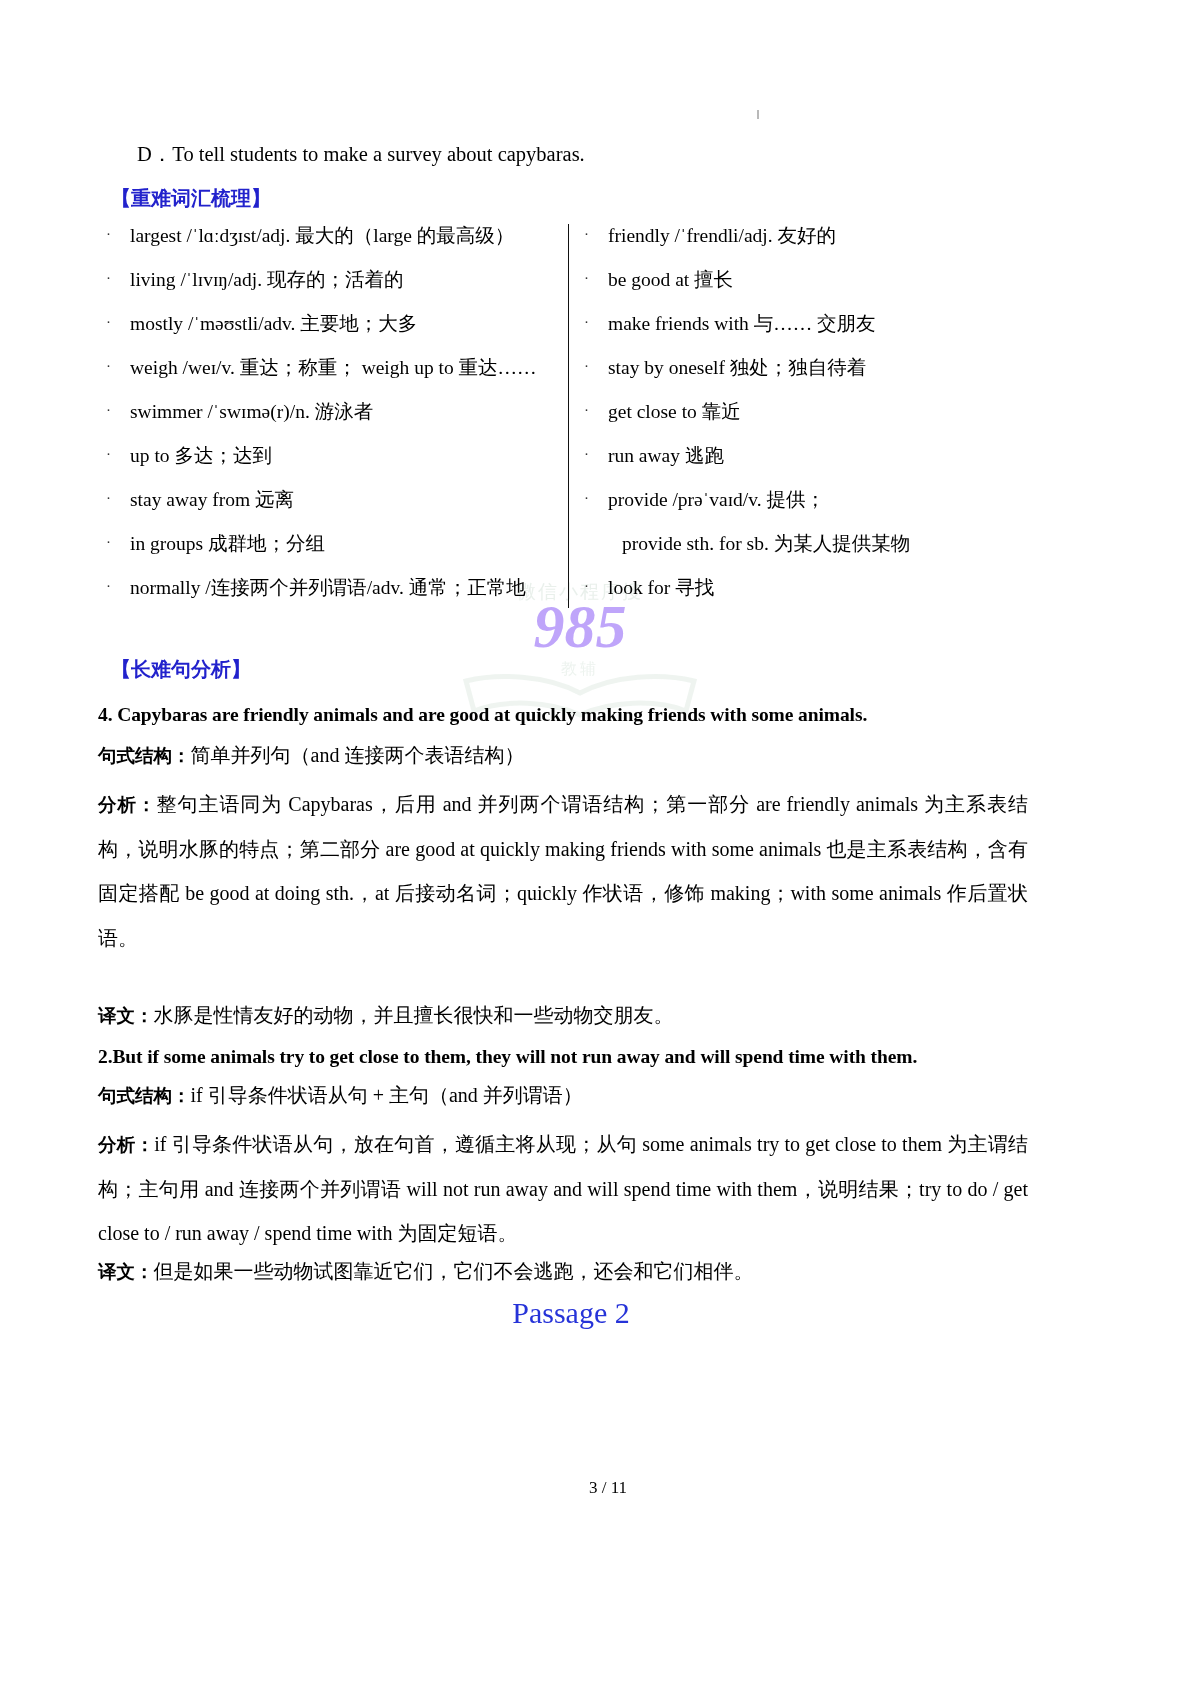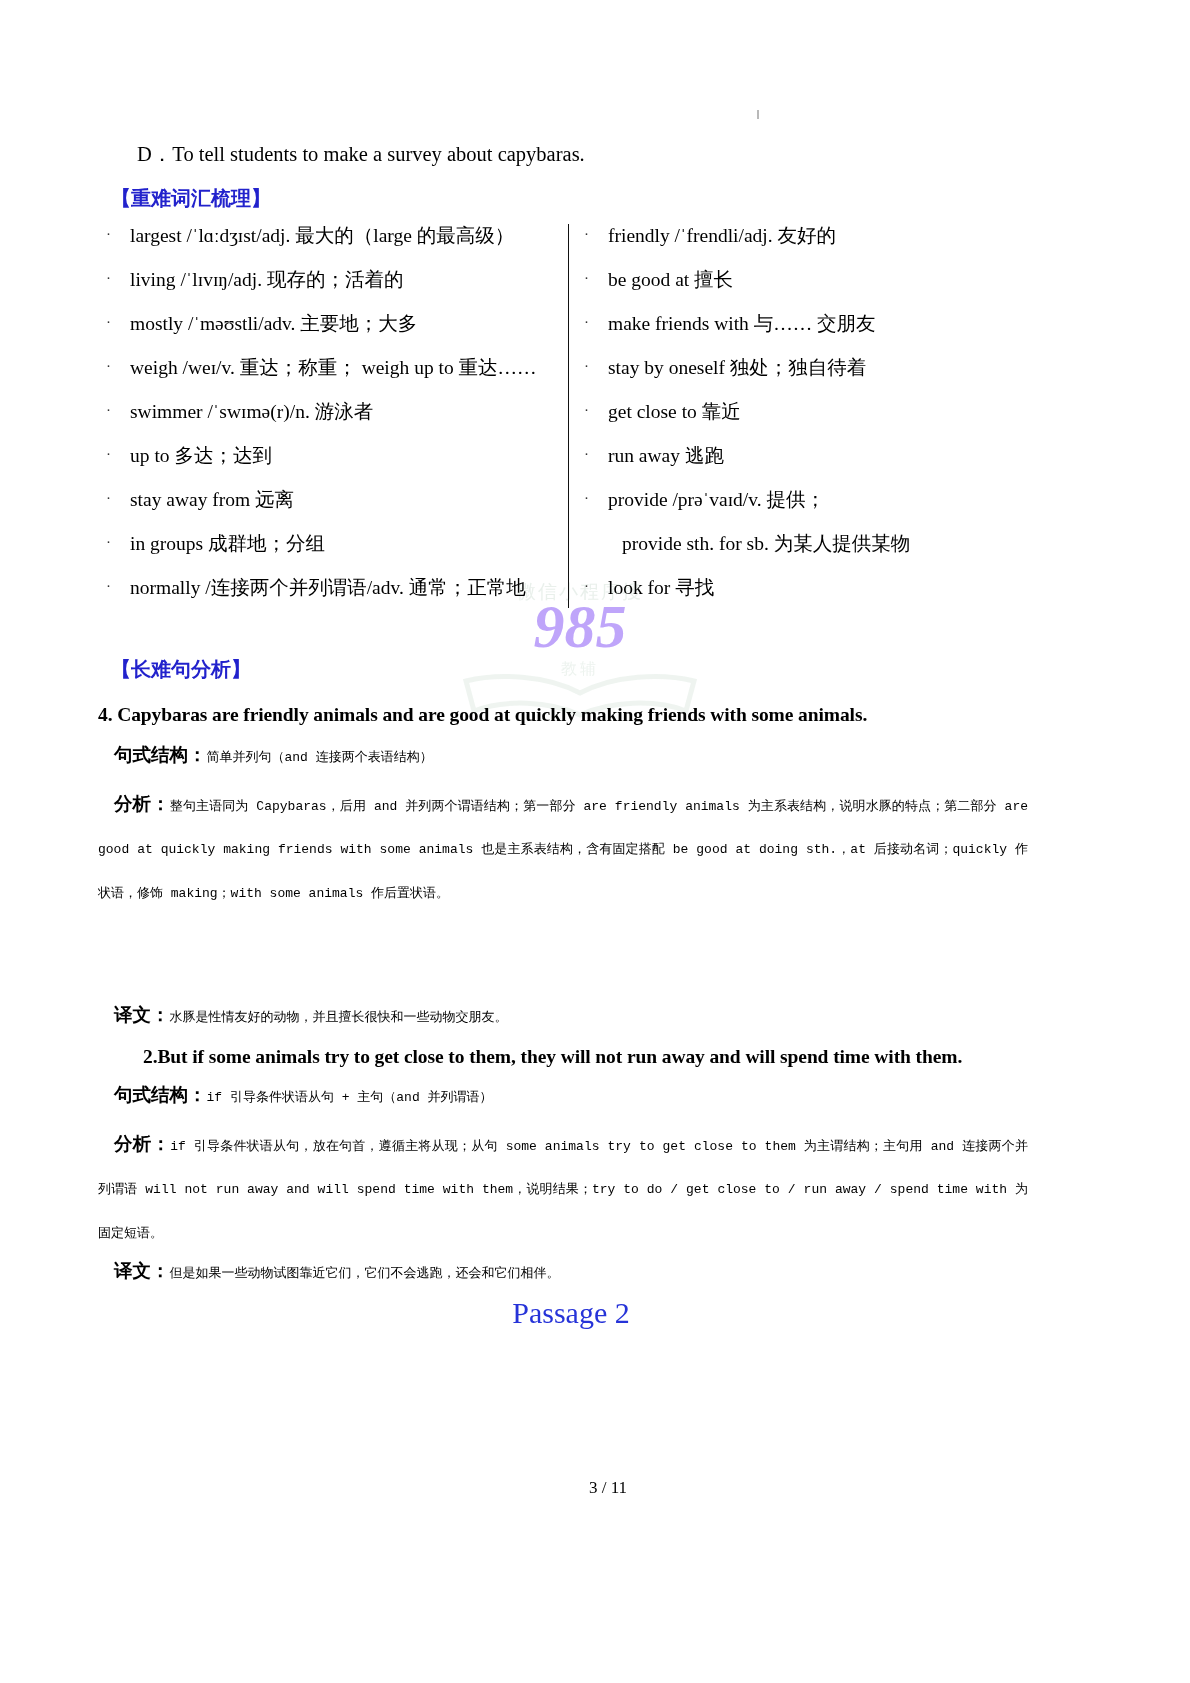--- a/index.html
+++ b/index.html
@@ -163,32 +163,31 @@
   .en-head {
     font-family: "Liberation Serif", serif;
     font-weight: bold;
     font-size: 19.5px;
     letter-spacing: -0.1px;
   }
   .lbl {
     font-family: "DejaVu Sans", sans-serif;
     font-weight: bold;
     font-size: 18.5px;
-    margin-left: 16px;
   }
   .txt-cn {
-    font-family: Liberation Mono, monospace;
-    font-size: 13px;
+    font-family: Liberation Serif, serif;
+    font-size: 20px;
   }
 
   #s1-head  { top: 700px; }
   #s1-struct{ top: 740px; }
   #s1-ana   { top: 782px; line-height: 2.23; text-align: justify; }
   #s1-trans { top: 1000px; }
-  #s2-head  { top: 1042px; margin-left: 45px; }
+  #s2-head  { top: 1042px; }
   #s2-struct{ top: 1080px; }
   #s2-ana   { top: 1122px; line-height: 2.23; text-align: justify; }
   #s2-trans { top: 1256px; }
 
   .passage-head {
     position: absolute;
     left: 0;
     top: 1296px;
     width: 1142px;
     text-align: center;

